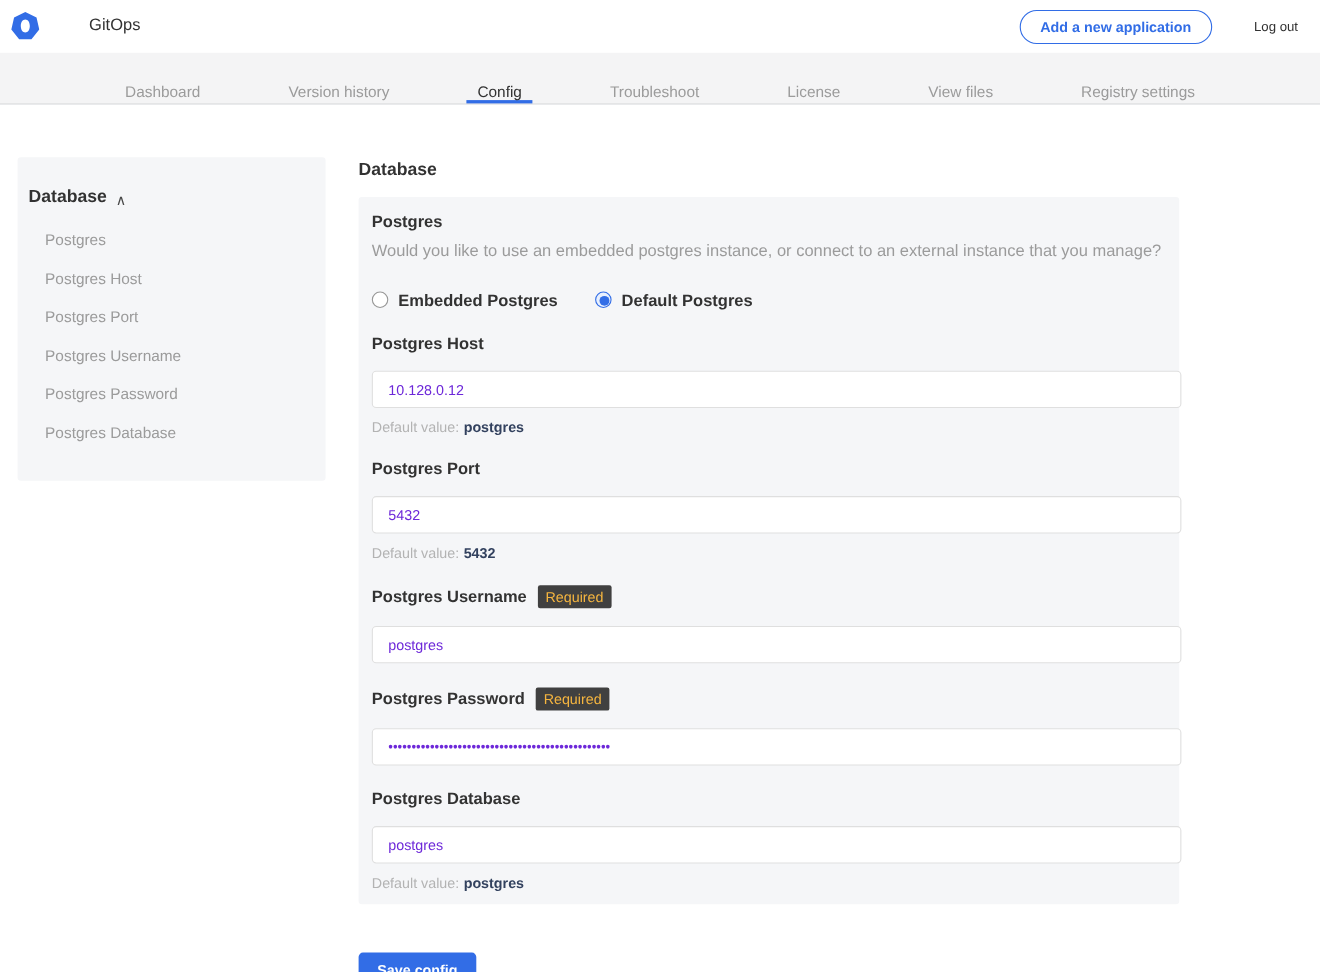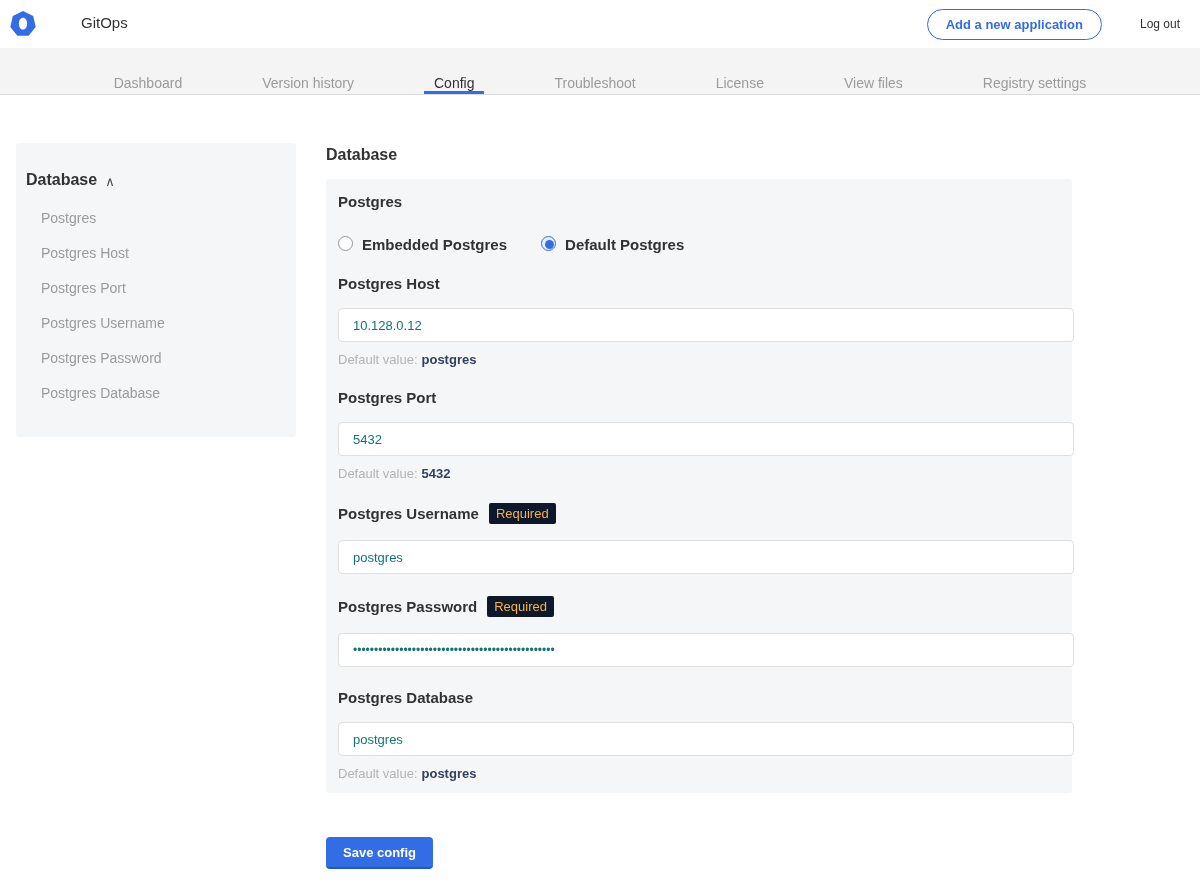--- a/index.html
+++ b/index.html
@@ -38,22 +38,22 @@
 
   .radio-row { margin-top: 26px; display: flex; align-items: center; gap: 34px; }
   .radio-opt { display: flex; align-items: flex-start; gap: 9px; cursor: pointer; }
   .radio-circle { width: 15px; height: 15px; border-radius: 50%; border: 1px solid #979797; background: #ffffff; position: relative; flex: 0 0 auto; }
   .radio-opt.checked .radio-circle { border-color: #326de6; background: #e8f0fe; }
   .radio-opt.checked .radio-circle::after { content: ""; position: absolute; left: 3px; top: 3px; width: 9px; height: 9px; border-radius: 50%; background: #326de6; }
   .radio-label { font-size: 15px; font-weight: bold; color: #323232; }
 
   .field-label-row { margin-top: 22px; display: flex; align-items: center; gap: 10px; }
   .field-label { font-size: 15px; font-weight: bold; color: #323232; }
-  .required-badge { font-size: 13px; color: #f5b53f; background: #0f172a; padding: 3px 7px; border-radius: 2px; }
-  .text-input { margin-top: 16px; display: block; width: 736px; height: 34px; background: #ffffff; border: 1px solid #dfdfdf; border-radius: 4px; padding: 0 14px; font-size: 13px; color: #0f766e; font-family: inherit; outline: none; }
+  .required-badge { font-size: 13px; color: #f5b53f; background: #404040; padding: 3px 7px; border-radius: 2px; }
+  .text-input { margin-top: 16px; display: block; width: 736px; height: 34px; background: #ffffff; border: 1px solid #dfdfdf; border-radius: 4px; padding: 0 14px; font-size: 13px; color: #6d28d9; font-family: inherit; outline: none; }
   .text-input.password { font-size: 12px; letter-spacing: 0px; }
   .default-helper { margin-top: 10px; font-size: 13px; color: #b3b3b3; }
   .default-helper b { color: #32415e; font-weight: bold; margin-left: 4px; }
 
   .save-btn { margin-top: 44px; background: #326de6; color: #ffffff; border: 0; border-bottom: 2px solid #2257c4; border-radius: 4px; padding: 8px 17px 7px 17px; font-size: 13px; font-weight: bold; cursor: pointer; font-family: inherit; }
 </style>
 </head>
 <body>
 
 <div class="page">
@@ -113,20 +113,21 @@
       <div class="sidebar-item">Postgres Password</div>
       <div class="sidebar-item">Postgres Database</div>
     </div>
   </div>
 
   <div class="main">
     <div class="main-title">Database</div>
 
     <div class="config-card">
       <div class="group-title">Postgres</div>
+      <div class="group-help">Would you like to use an embedded postgres instance, or connect to an external instance that you manage?</div>
 
       <div class="radio-row">
         <div class="radio-opt">
           <span class="radio-circle"></span>
           <span class="radio-label">Embedded Postgres</span>
         </div>
         <div class="radio-opt checked">
           <span class="radio-circle"></span>
           <span class="radio-label">Default Postgres</span>
         </div>

